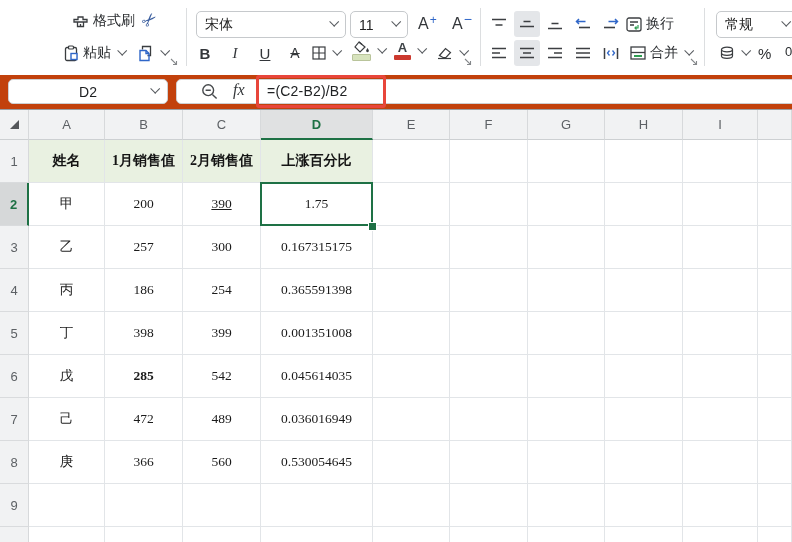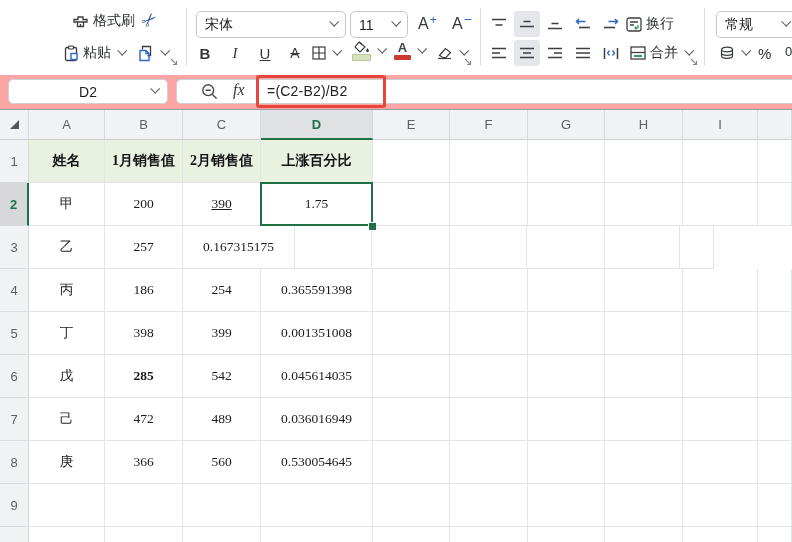--- a/index.html
+++ b/index.html
@@ -16,21 +16,21 @@
   .selbg{background:#e4e6e9;border-radius:3px;}
   .combo{position:absolute;background:#fff;border:1px solid #c6c9cc;border-radius:5px;height:27px;
          display:flex;align-items:center;font-size:14px;color:#222;box-sizing:border-box;padding:0 8px;}
   .combo .caret{position:absolute;right:8px;}
   .launcher{position:absolute;width:9px;height:9px;}
   .ltr{font-size:15px;color:#33363a;width:26px;height:26px;display:flex;align-items:center;justify-content:center;}
   .swbtn{display:flex;flex-direction:column;align-items:center;justify-content:center;gap:1px;}
   .swatch{width:17px;height:5px;border-radius:1px;}
   icon,.ic{display:inline-flex;align-items:center;justify-content:center;}
   
-  #fstrip{position:absolute;left:0;top:75px;width:792px;height:34px;background:#fca5a5;
+  #fstrip{position:absolute;left:0;top:75px;width:792px;height:34px;background:#c2410c;
           border-bottom:1px solid #999ea2;}
   #namebox{position:absolute;left:8px;top:4px;width:160px;height:25px;background:#fff;
            border:1px solid #cdd0d3;border-radius:5px;box-sizing:border-box;
            display:flex;align-items:center;justify-content:center;font-size:14px;color:#1c1e20;}
   #namebox .caret{position:absolute;right:9px;}
   #fpanel{position:absolute;left:176px;top:4px;width:620px;height:25px;background:#fff;
           border:1px solid #cdd0d3;border-radius:5px;box-sizing:border-box;}
   #fx{position:absolute;left:56px;top:1px;font-family:"Liberation Serif",serif;font-style:italic;
       font-size:16px;color:#35383b;}
   #formula-text{position:absolute;left:90px;top:3px;font-size:14px;color:#202224;letter-spacing:.2px;}
@@ -333,20 +333,21 @@
         <div class="cell" style="width: 78px;"></div>
         <div class="cell" style="width: 77px;"></div>
         <div class="cell" style="width: 78px;"></div>
         <div class="cell" style="width: 75px;"></div>
         <div class="cell" style="width: 34px;"></div>
       </div>
       <div class="row" style="height: 43px;">
         <div class="rh">3</div>
         <div class="cell" style="width: 76px;">乙</div>
         <div class="cell" style="width: 78px;">257</div>
+        <div class="cell" style="width: 78px;">300</div>
         <div class="cell" style="width: 112px;">0.167315175</div>
         <div class="cell" style="width: 77px;"></div>
         <div class="cell" style="width: 78px;"></div>
         <div class="cell" style="width: 77px;"></div>
         <div class="cell" style="width: 78px;"></div>
         <div class="cell" style="width: 75px;"></div>
         <div class="cell" style="width: 34px;"></div>
       </div>
       <div class="row" style="height: 43px;">
         <div class="rh">4</div>

